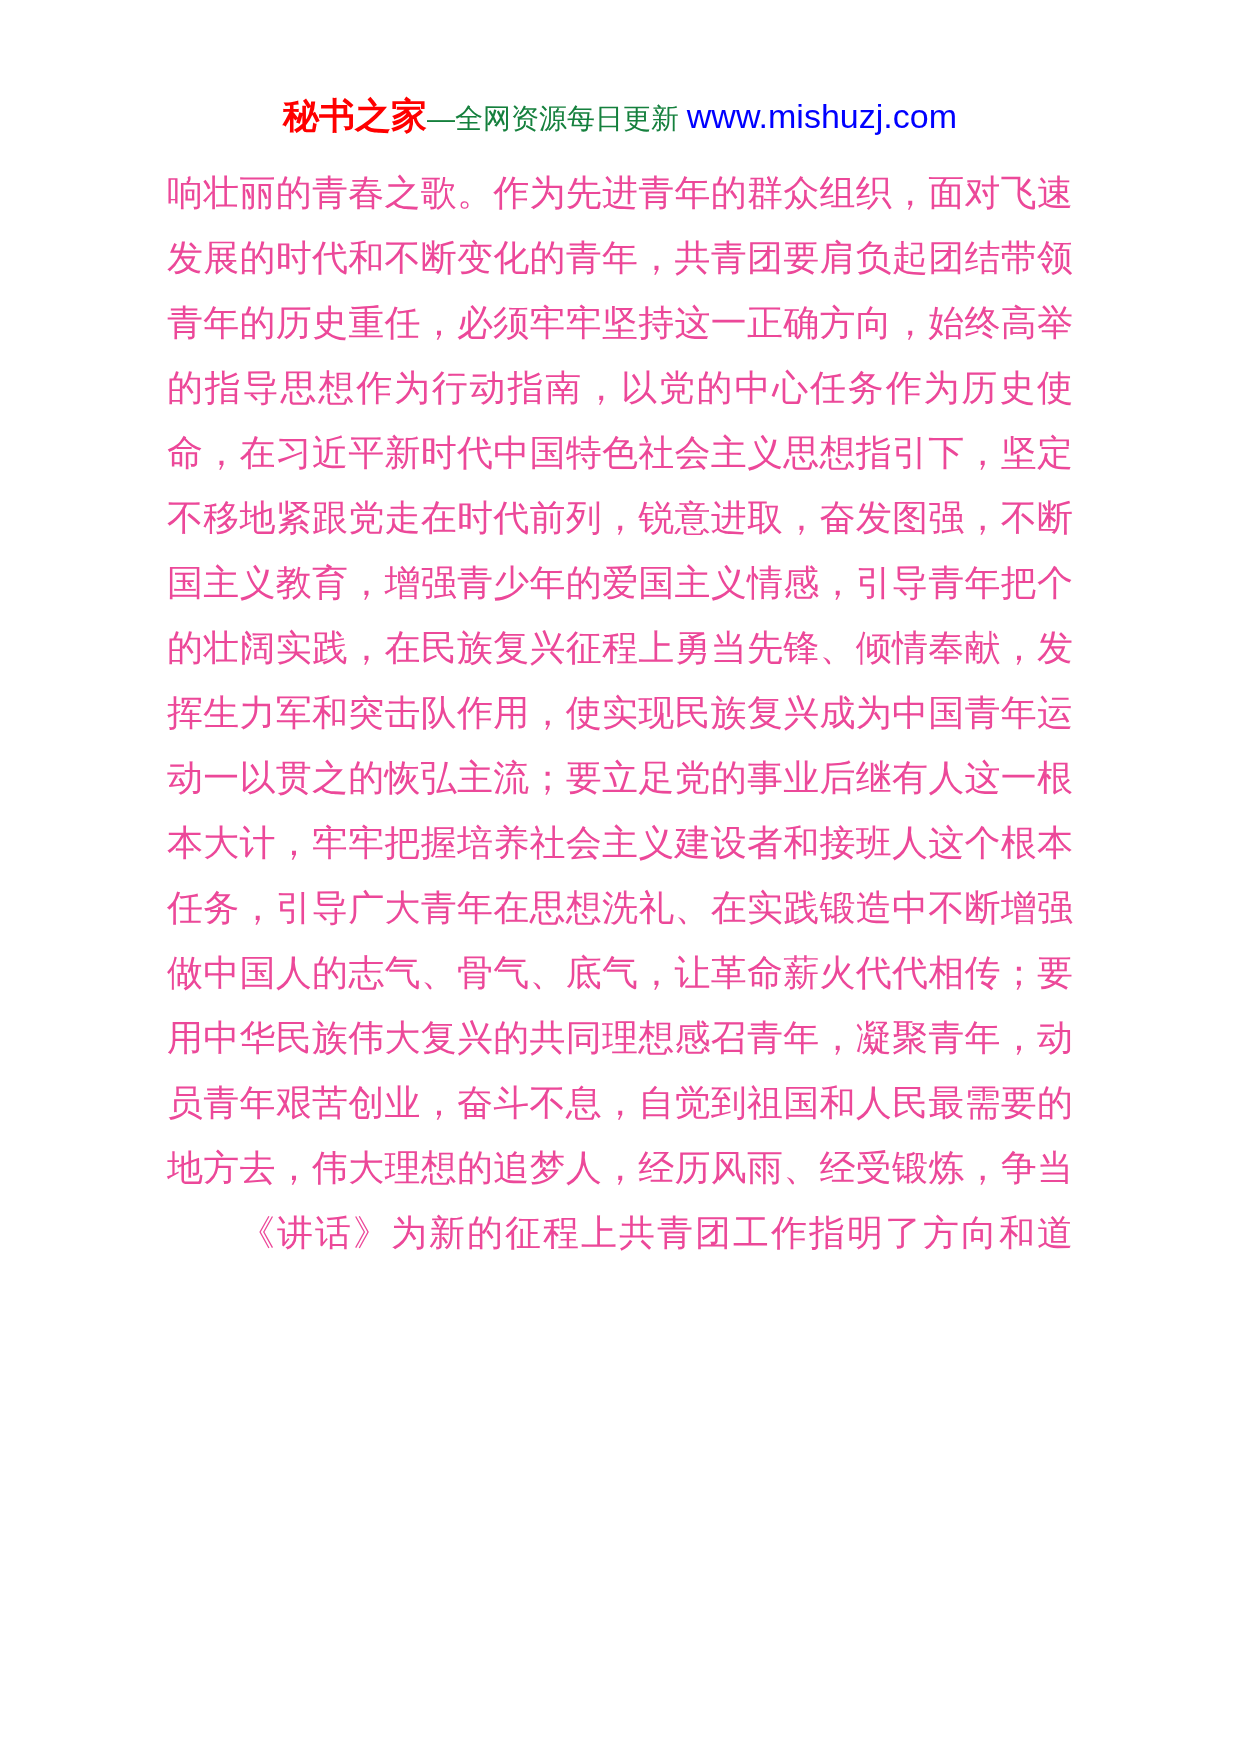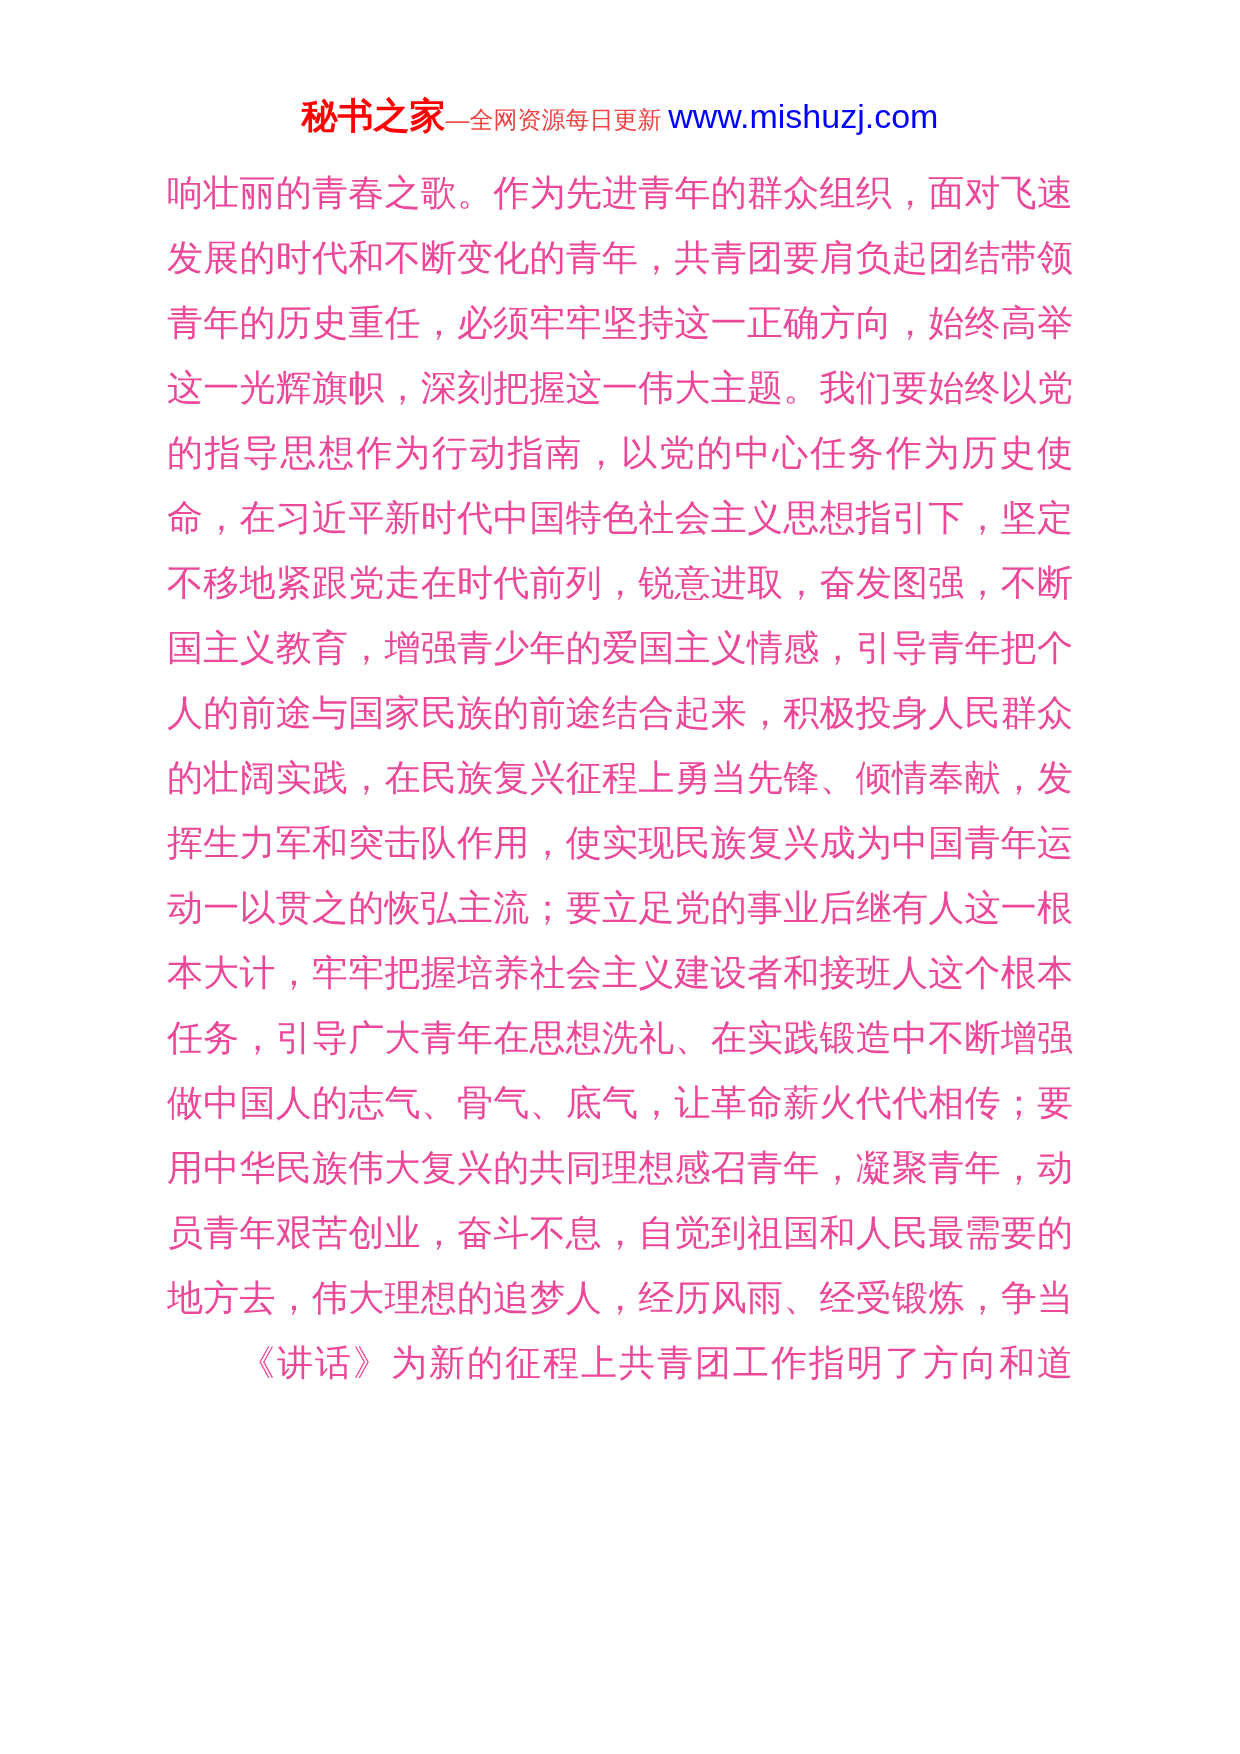--- a/index.html
+++ b/index.html
@@ -28,22 +28,22 @@
     font-size: 32px;
     line-height: 48px;
     white-space: nowrap;
   }
   .site-name {
     color: #ff0000;
     font-weight: bold;
     font-size: 36px;
   }
   .tagline {
-    color: #ef4444;
-    font-size: 24px;
+    color: #15803d;
+    font-size: 28px;
   }
   .site-url {
     color: #0000ff;
     font-size: 34px;
     text-decoration: none;
   }
   .doc-body {
     position: absolute;
     left: 167px;
     top: 160px;
@@ -74,26 +74,24 @@
 
   <div class="header">
     <span class="site-name">秘书之家</span><span class="tagline">—全网资源每日更新 </span><span class="site-url">www.mishuzj.com</span>
   </div>
 
   <div class="doc-body">
     <div class="para">
         <div class="line">响壮丽的青春之歌。作为先进青年的群众组织，面对飞速</div>
         <div class="line">发展的时代和不断变化的青年，共青团要肩负起团结带领</div>
         <div class="line">青年的历史重任，必须牢牢坚持这一正确方向，始终高举</div>
-        <div class="line">这一光辉旗帜，深刻把握这一伟大主题。我们要始终以党</div>
         <div class="line">的指导思想作为行动指南，以党的中心任务作为历史使</div>
         <div class="line">命，在习近平新时代中国特色社会主义思想指引下，坚定</div>
         <div class="line">不移地紧跟党走在时代前列，锐意进取，奋发图强，不断</div>
         <div class="line">国主义教育，增强青少年的爱国主义情感，引导青年把个</div>
-        <div class="line">人的前途与国家民族的前途结合起来，积极投身人民群众</div>
         <div class="line">的壮阔实践，在民族复兴征程上勇当先锋、倾情奉献，发</div>
         <div class="line">挥生力军和突击队作用，使实现民族复兴成为中国青年运</div>
         <div class="line">动一以贯之的恢弘主流；要立足党的事业后继有人这一根</div>
         <div class="line">本大计，牢牢把握培养社会主义建设者和接班人这个根本</div>
         <div class="line">任务，引导广大青年在思想洗礼、在实践锻造中不断增强</div>
         <div class="line">做中国人的志气、骨气、底气，让革命薪火代代相传；要</div>
         <div class="line">用中华民族伟大复兴的共同理想感召青年，凝聚青年，动</div>
         <div class="line">员青年艰苦创业，奋斗不息，自觉到祖国和人民最需要的</div>
         <div class="line">地方去，伟大理想的追梦人，经历风雨、经受锻炼，争当</div>
       </div>

